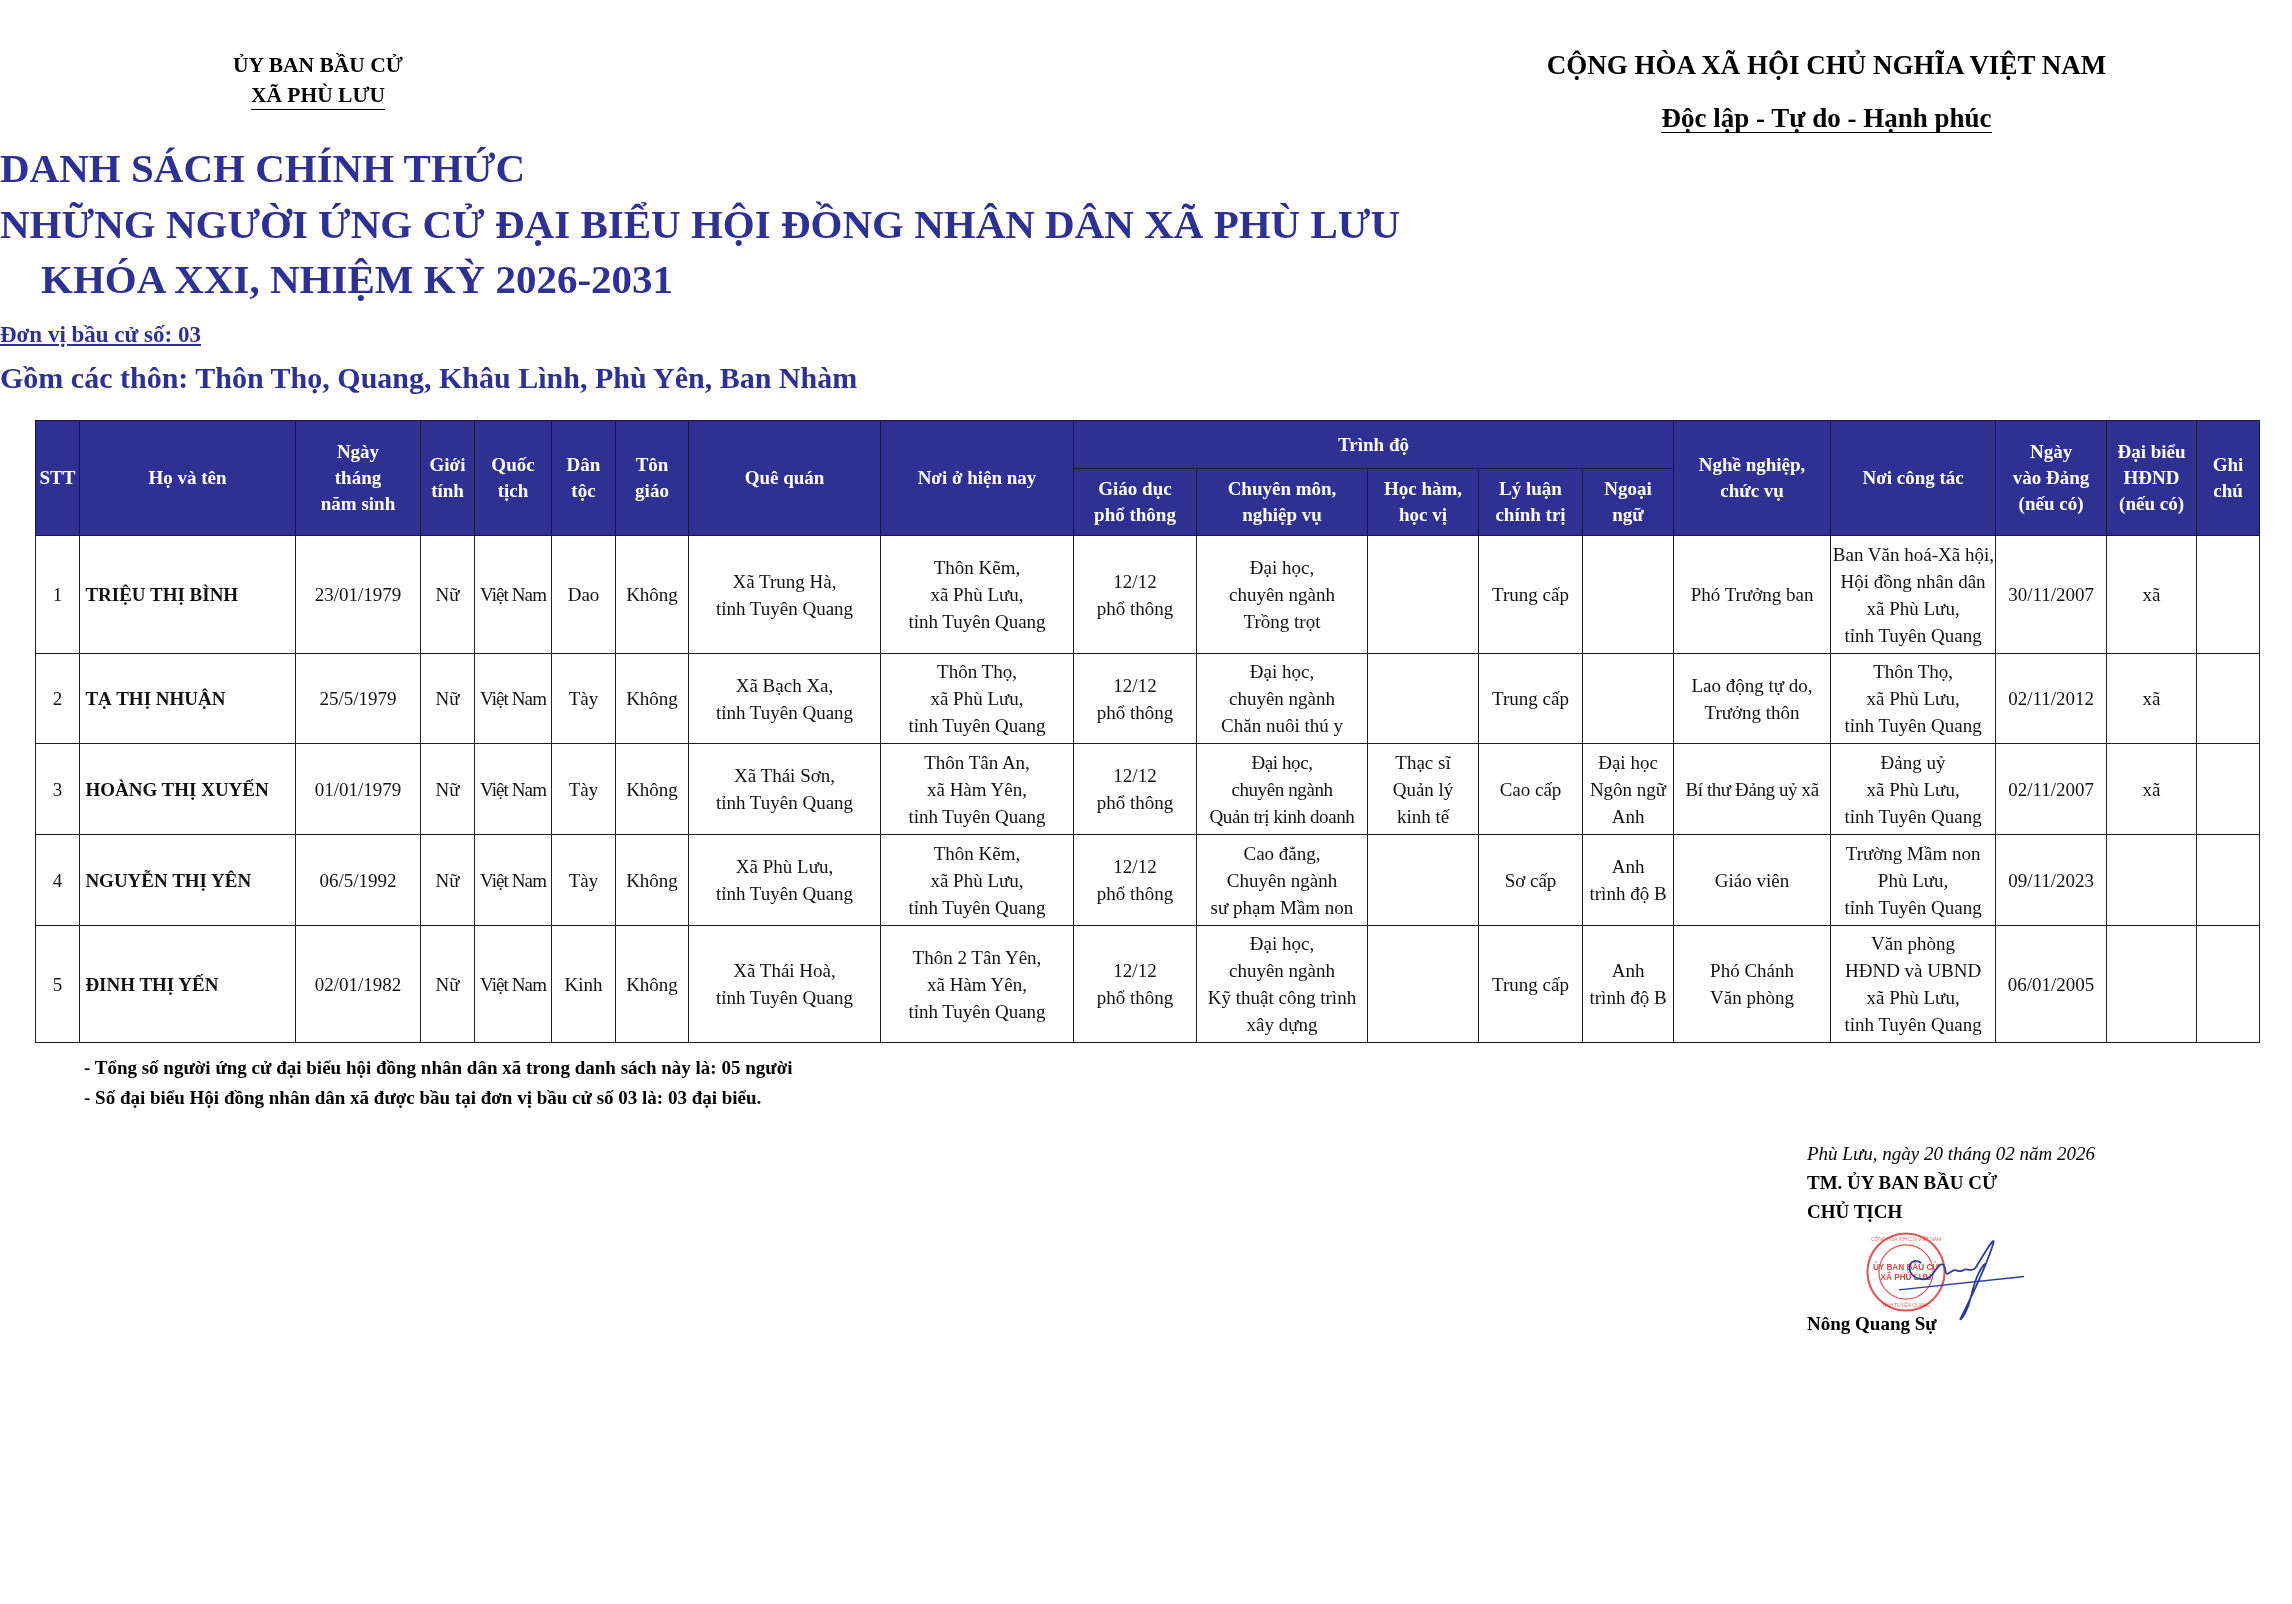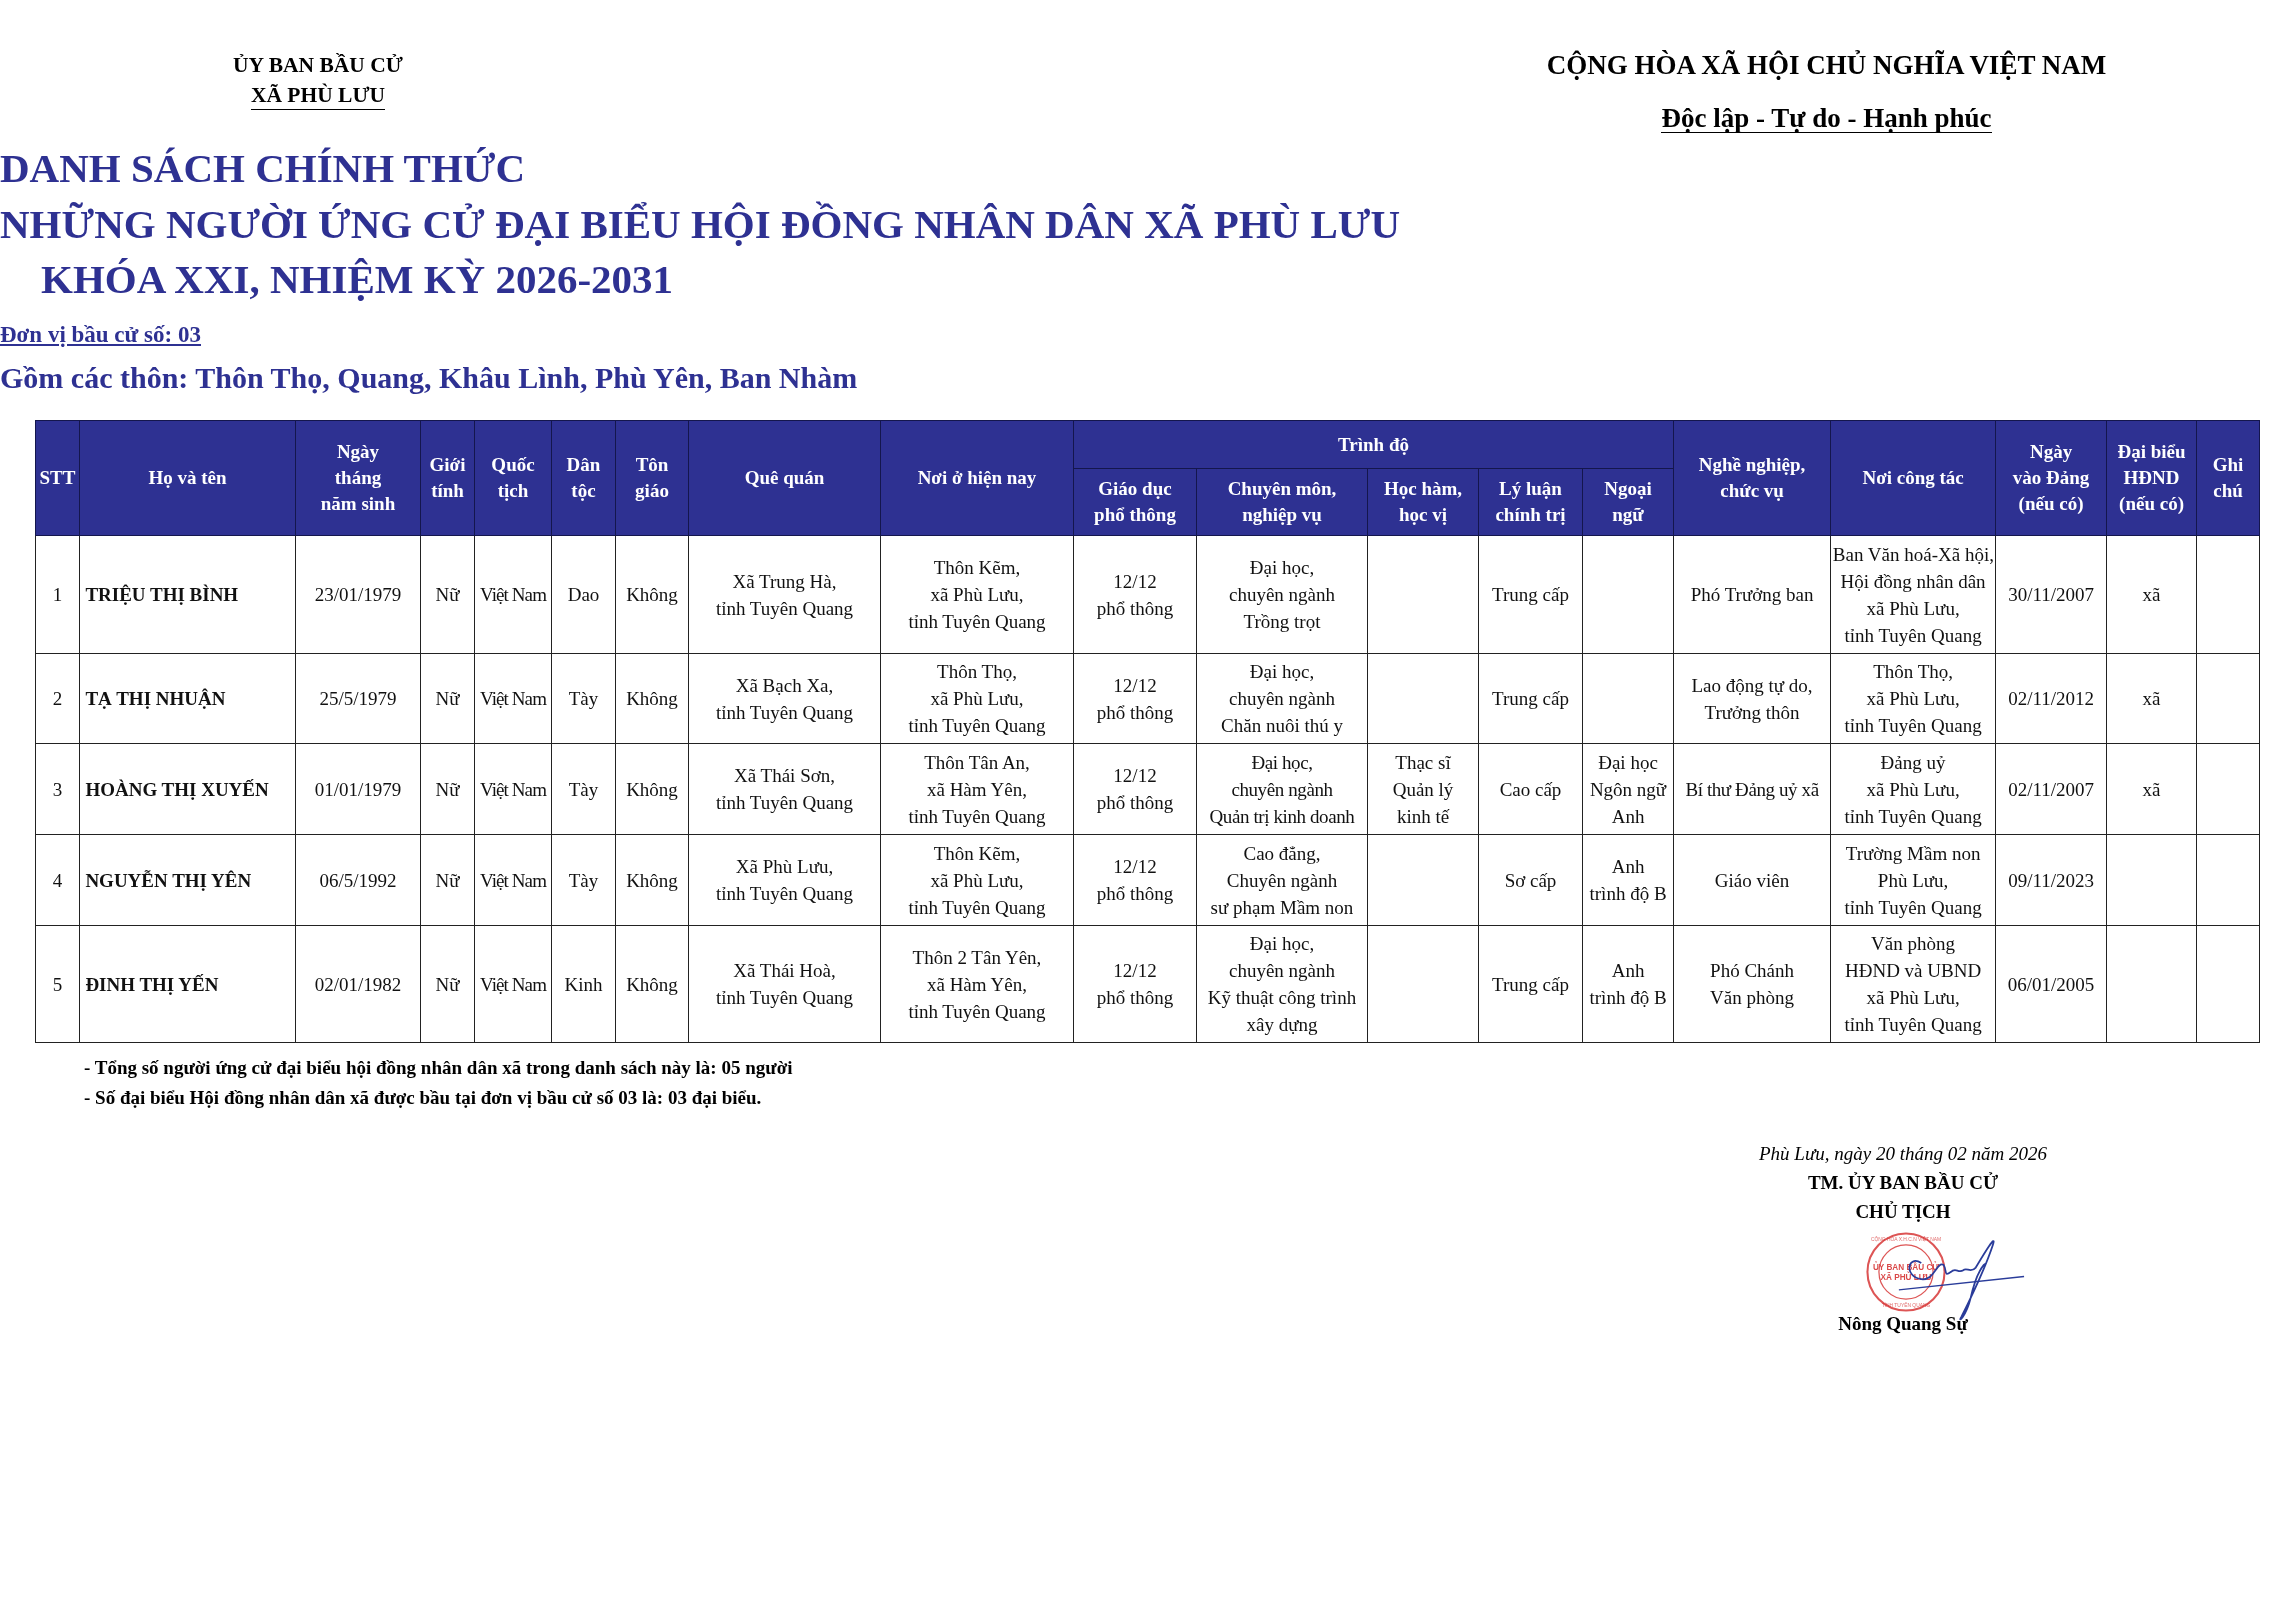--- a/index.html
+++ b/index.html
@@ -25,21 +25,21 @@
   tr.h1 th { height: 47px; }
   tr.h2 th { height: 66px; }
   tr.r1 td { height: 117px; }
   tr.r2 td { height: 89px; }
   tr.r3 td { height: 90px; }
   tr.r4 td { height: 90px; }
   tr.r5 td { height: 116px; }
   .cellline { display: block; white-space: nowrap; }
 
   .notes { left: 84px; top: 1053px; font-weight: bold; font-size: 19px; line-height: 29.6px; }
-  .sign { left: 1697px; top: 1139px; width: 412px; text-align: center; }
+  .sign { left: 1807px; top: 1139px; width: 412px; }
   .sign .place { font-style: italic; font-size: 19px; line-height: 29px; }
   .sign .org { font-weight: bold; font-size: 19px; line-height: 29px; }
   .sign .signer { font-weight: bold; font-size: 19px; line-height: 29px; margin-top: 83px; }
   .stamp { left: 1865px; top: 1231px; width: 82px; height: 82px; }
   .signature { left: 1881px; top: 1227px; width: 152px; height: 99px; }
 </style>
 </head>
 <body>
 
 <div class="abs hdr-left">

